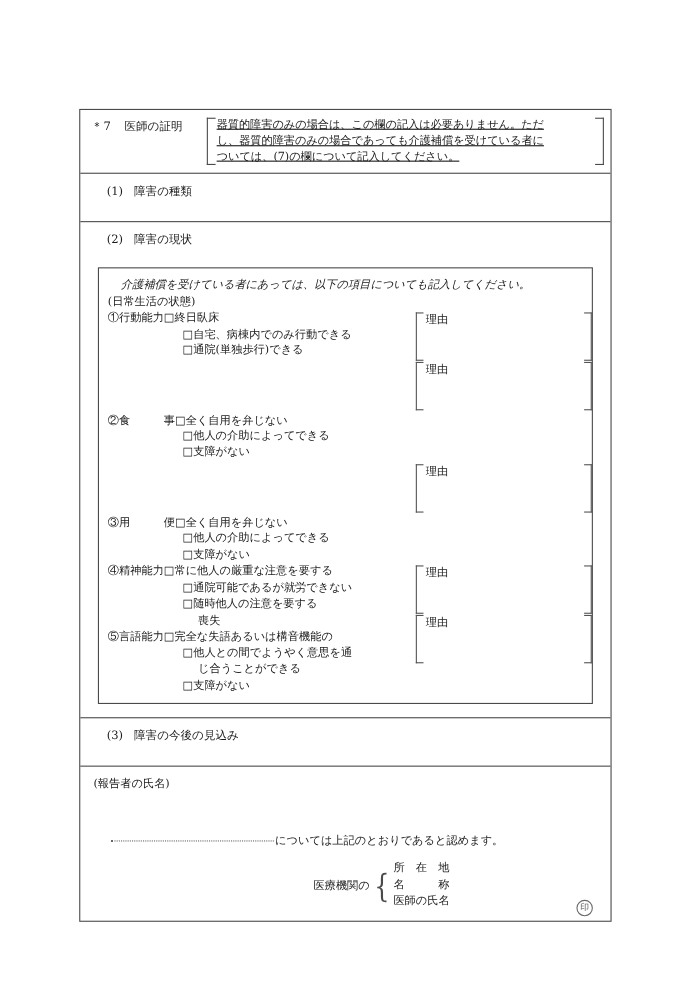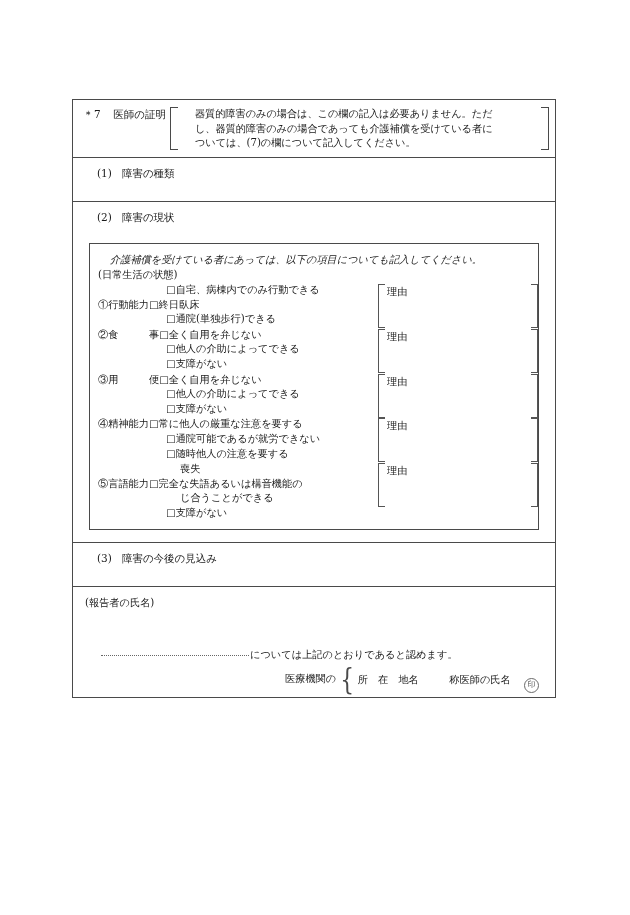--- a/index.html
+++ b/index.html
@@ -55,24 +55,25 @@
     white-space: nowrap;
     padding-top: 1px;
   }
   .hdr-title {
     font-size: 10.5px;
     white-space: nowrap;
     margin-left: 12px;
     padding-top: 1px;
   }
   .hdr-note {
-    margin-left: 4px;
+    margin-left: 22px;
     position: relative;
     flex: 1;
-    padding: 0 25px;
+    padding: 0 9px;
+    text-decoration: underline;
   }
   .hdr-note .note-line {
     font-size: 10.2px;
     line-height: 14.6px;
     letter-spacing: -0.05px;
     white-space: nowrap;
   }
   
   .brk {
     position: absolute;
@@ -134,20 +135,21 @@
   .opt {
     font-size: 10.2px;
     line-height: 14.6px;
     white-space: nowrap;
   }
   .opt .cat {
     display: inline-block;
   }
   .opt .cat.spaced {
     letter-spacing: 0;
+    margin-top: 48px;
   }
   .opt-indent { padding-left: 68px; }
   .opt-indent2 { padding-left: 82px; }
 
   
   .reason {
     position: absolute;
     left: 280px;
     top: 1px;
     width: 160px;
@@ -218,21 +220,21 @@
   .org-brace {
     font-size: 29px;
     line-height: 0;
     color: #4a4a4a;
     transform: scaleX(0.75);
     margin: 0 1px 0 0;
     font-family: "DejaVu Serif", serif;
   }
   .org-fields {
     display: flex;
-    flex-direction: row;
+    flex-direction: column;
   }
   .org-field {
     font-size: 10.2px;
     line-height: 15px;
     white-space: nowrap;
     display: flex;
   }
 
   .seal {
     position: absolute;
@@ -277,22 +279,22 @@
       <div class="sec-label">
         <span class="sec-num">(2)</span><span>障害の現状</span>
       </div>
 
       <div class="inner-panel">
         <div class="panel-lead">介護補償を受けている者にあっては、以下の項目についても記入してください。</div>
         <div class="panel-sub">(日常生活の状態)</div>
 
         <div class="item">
           <div class="item-left">
+            <div class="opt"><span>①</span><span class="cat">行動能力</span><span>□終日臥床</span></div>
             <div class="opt opt-indent">□自宅、病棟内でのみ行動できる</div>
-            <div class="opt"><span>①</span><span class="cat">行動能力</span><span>□終日臥床</span></div>
             <div class="opt opt-indent">□通院(単独歩行)できる</div>
           </div>
           <div class="reason" style="height:44px">
             <span class="rbrk l"></span>
             <div class="reason-label">理由</div>
             <span class="rbrk r"></span>
           </div>
         </div>
 
         <div class="item">
@@ -331,20 +333,21 @@
             <span class="rbrk l"></span>
             <div class="reason-label">理由</div>
             <span class="rbrk r"></span>
           </div>
         </div>
 
         <div class="item">
           <div class="item-left">
             <div class="opt opt-indent2">喪失</div>
             <div class="opt"><span>⑤</span><span class="cat">言語能力</span><span>□完全な失語あるいは構音機能の</span></div>
+            <div class="opt opt-indent">□他人との間でようやく意思を通</div>
             <div class="opt opt-indent2">じ合うことができる</div>
             <div class="opt opt-indent">□支障がない</div>
           </div>
           <div class="reason" style="height:44px">
             <span class="rbrk l"></span>
             <div class="reason-label">理由</div>
             <span class="rbrk r"></span>
           </div>
         </div>
 

